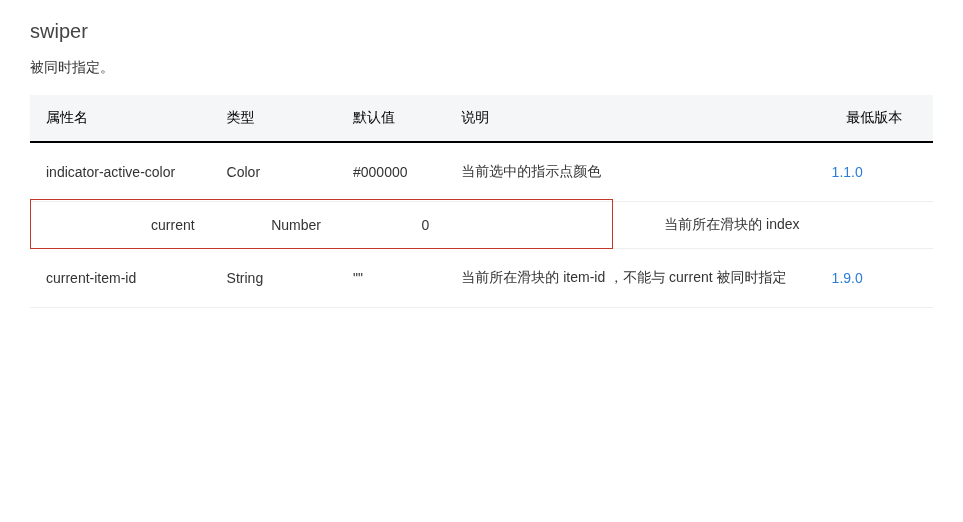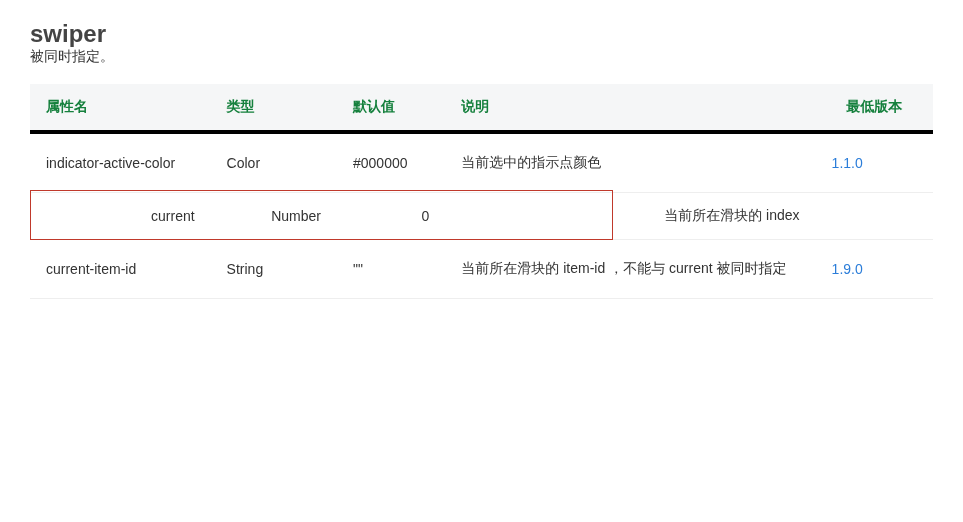--- a/index.html
+++ b/index.html
@@ -9,42 +9,43 @@
     }
     body {
       font-family: -apple-system, BlinkMacSystemFont, "Segoe UI", "PingFang SC", "Microsoft YaHei", sans-serif;
       font-size: 14px;
       color: #333;
       background: #fff;
       padding: 20px 30px;
       width: 963px;
     }
     .title {
-      font-size: 24px;
-      font-weight: 700;
+      font-size: 20px;
+      font-weight: 400;
       color: #444;
+      margin-bottom: 16px;
     }
     .subtitle {
       font-size: 14px;
       color: #333;
       margin-bottom: 18px;
     }
     .table {
       width: 100%;
       border-collapse: collapse;
     }
     .table thead tr {
       background: #f5f6f7;
     }
     .table th {
       text-align: left;
-      font-weight: 700;
-      color: #15803d;
+      font-weight: 400;
+      color: #000000;
       padding: 14px 16px;
-      border-bottom: 4px solid #000000;
+      border-bottom: 2px solid #000000;
     }
     .table td {
       padding: 20px 16px;
       border-bottom: 1px solid #eee;
       color: #333;
       vertical-align: middle;
       font-size: 14px;
     }
     .col-prop { width: 20%; }
     .col-type { width: 14%; }

